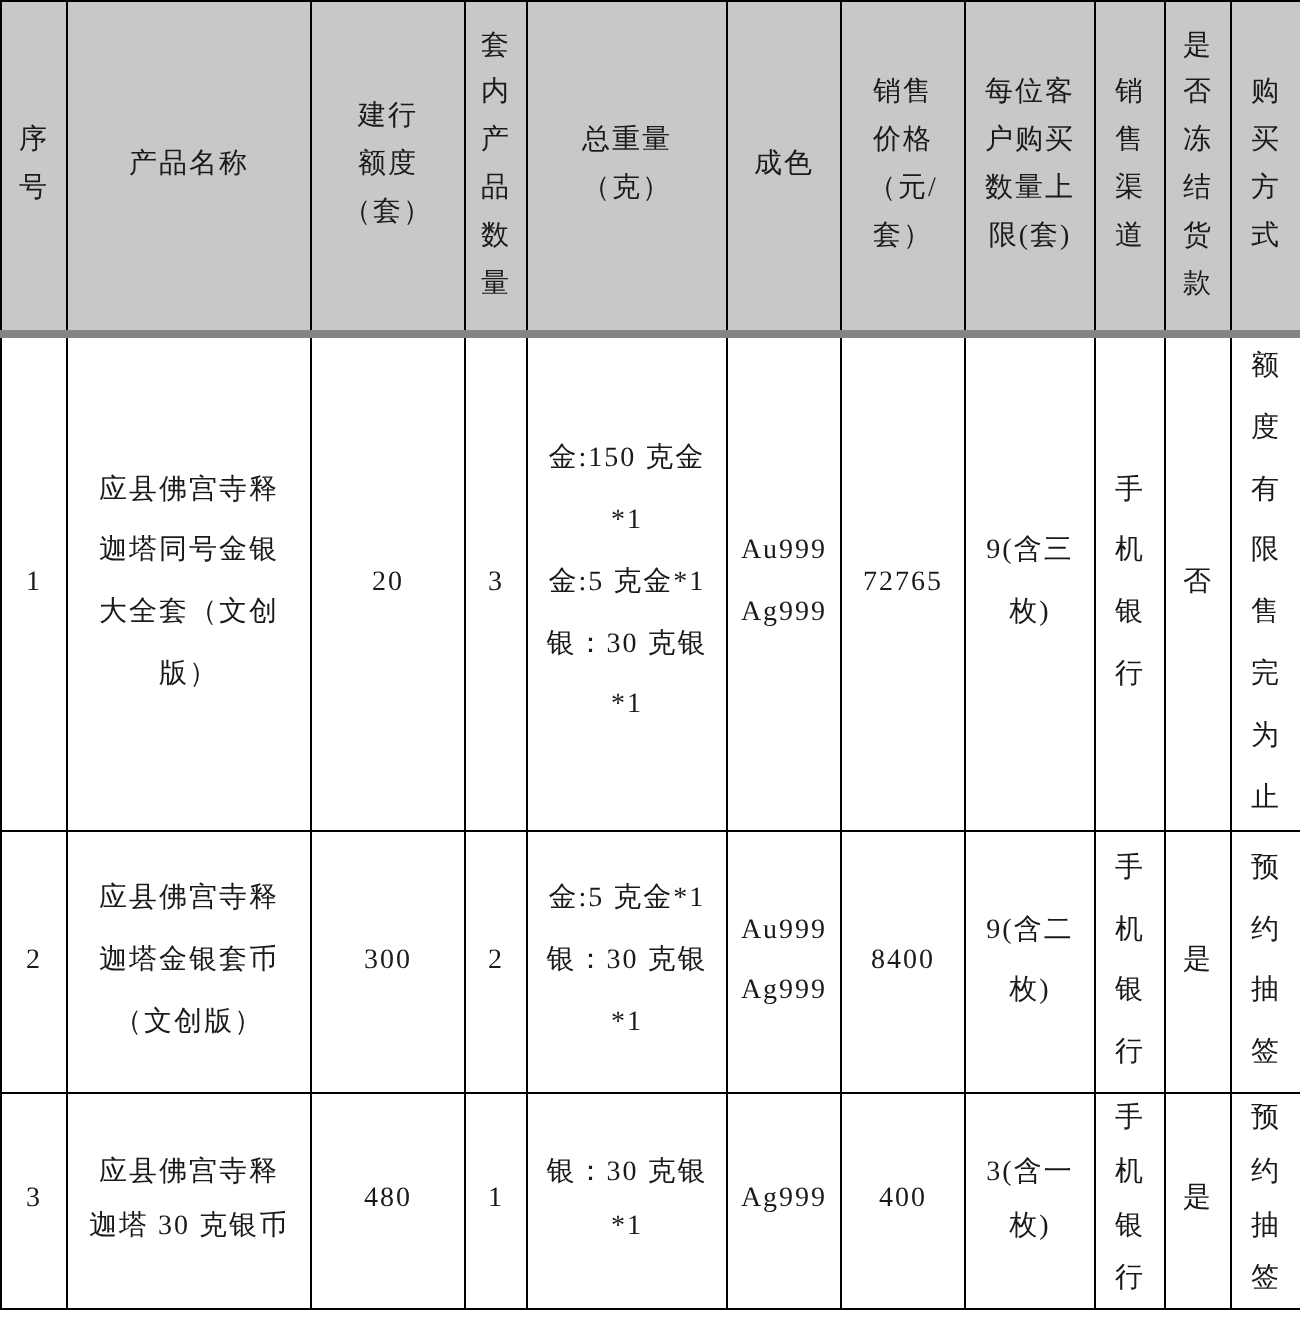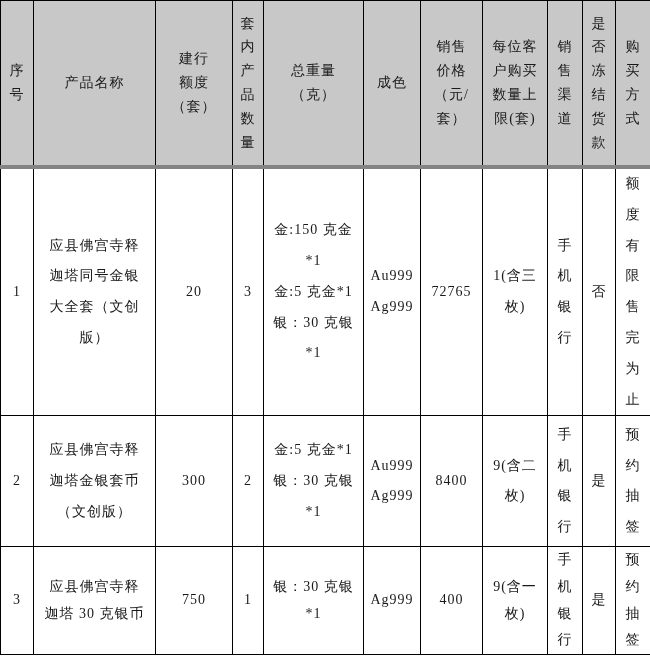--- a/index.html
+++ b/index.html
@@ -111,21 +111,21 @@
       <td>20</td>
       <td>3</td>
       <td>金:150 克金
 *1
 金:5 克金*1
 银：30 克银
 *1</td>
       <td>Au999
 Ag999</td>
       <td>72765</td>
-      <td>1(含三
+      <td>9(含三
 枚)</td>
       <td>手
 机
 银
 行</td>
       <td>否</td>
       <td>额
 度
 有
 限
@@ -156,27 +156,27 @@
       <td>是</td>
       <td>预
 约
 抽
 签</td>
     </tr>
     <tr class="row-3">
       <td>3</td>
       <td>应县佛宫寺释
 迦塔 30 克银币</td>
-      <td>750</td>
+      <td>480</td>
       <td>1</td>
       <td>银：30 克银
 *1</td>
       <td>Ag999</td>
       <td>400</td>
-      <td>9(含一
+      <td>3(含一
 枚)</td>
       <td>手
 机
 银
 行</td>
       <td>是</td>
       <td>预
 约
 抽
 签</td>

